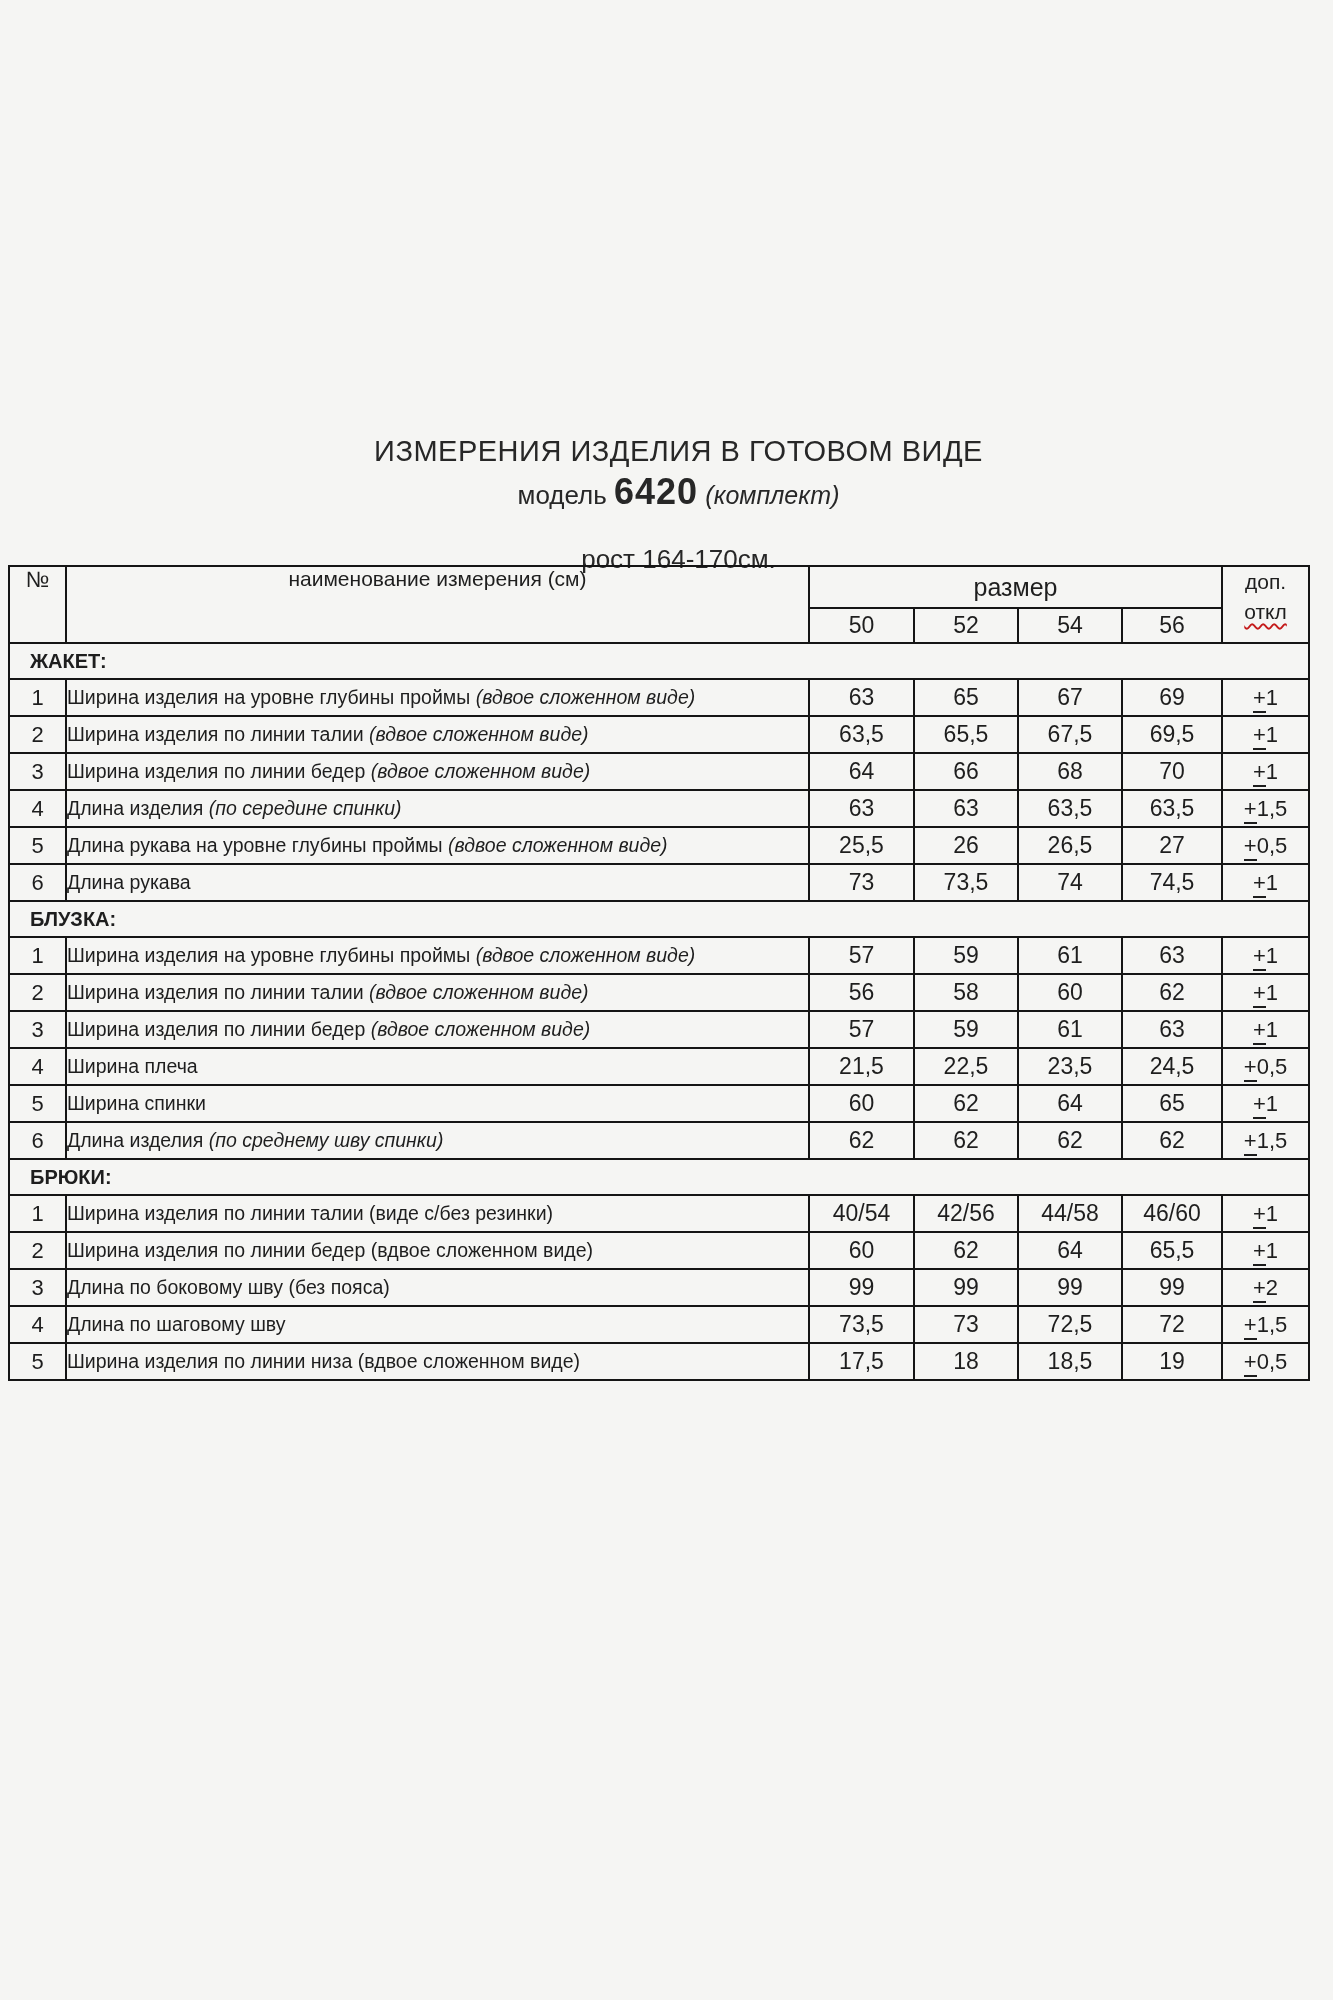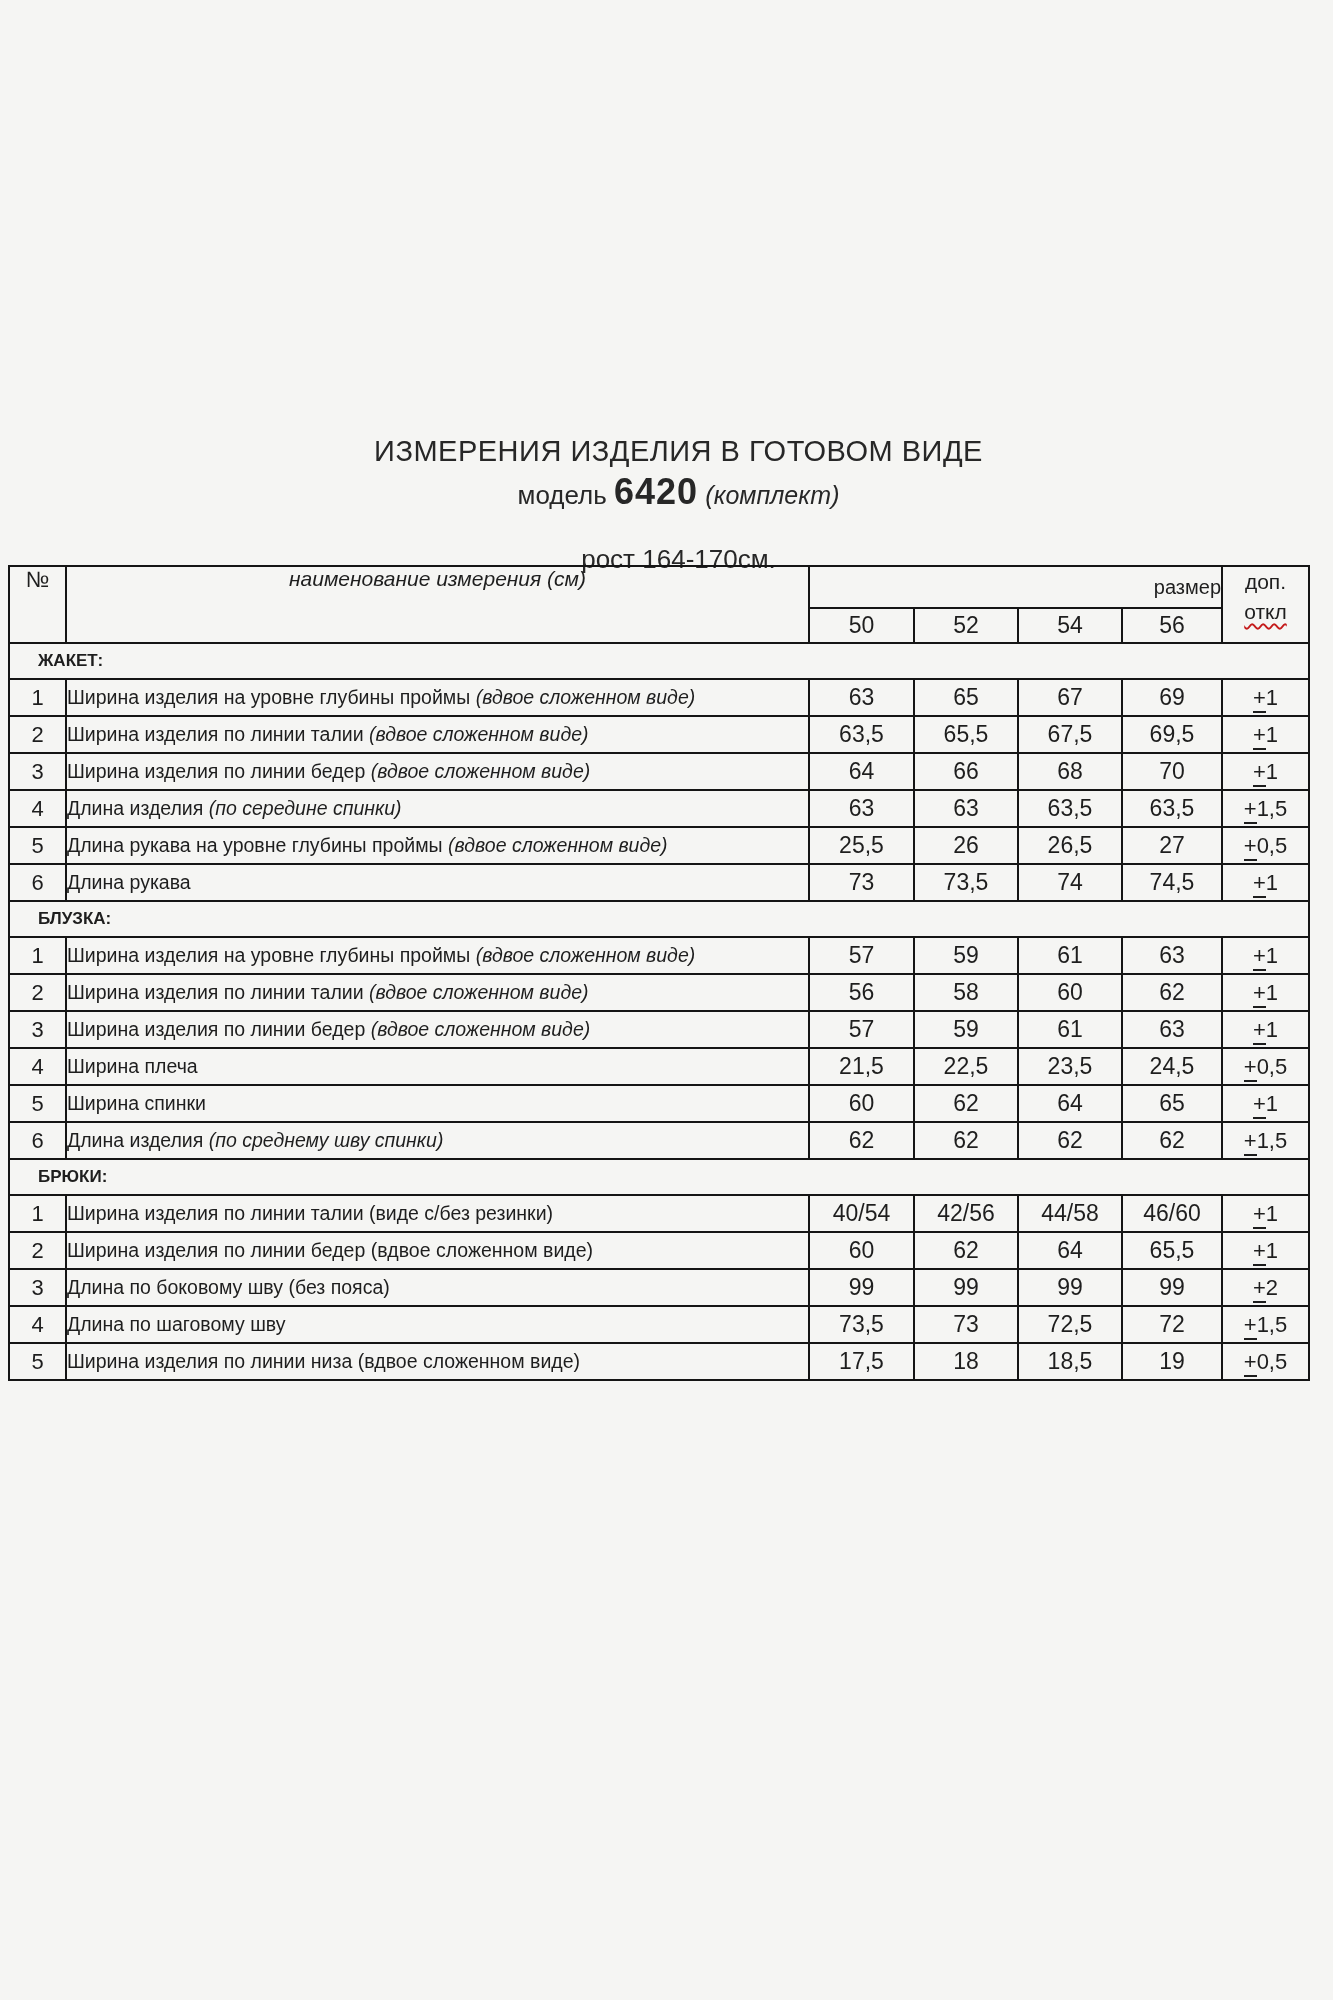--- a/index.html
+++ b/index.html
@@ -26,32 +26,32 @@
     border-collapse:collapse;table-layout:fixed;
     width:1300px;
   }
   table.meas td, table.meas th{
     border:2px solid #151515;
     padding:0;margin:0;
     font-weight:normal;
     overflow:hidden;white-space:nowrap;
   }
   .h-no{vertical-align:top;text-align:center;font-size:22px;padding-top:6px;}
-  .h-name{vertical-align:top;text-align:center;font-size:21px;padding-top:8px;font-style:italic;}
-  .h-size{font-size:20px;text-align:right;height:40px;}
+  .h-name{vertical-align:top;text-align:center;font-size:21px;padding-top:8px;}
+  .h-size{font-size:25px;text-align:center;height:40px;}
   .h-sz{font-weight:bold;font-size:23px;text-align:center;height:33px;border-radius:16px;}
   .h-tol{vertical-align:top;text-align:center;font-size:21px;line-height:30px;padding-top:6px;}
   .h-tol .wavy{
     text-decoration:underline wavy #c41a1a;
     text-decoration-thickness:2px;
     text-underline-offset:4px;
   }
   tr.sec td{
-    font-weight:bold;font-size:17px;
-    padding-left:28px;height:34px;text-align:left;
+    font-weight:bold;font-size:20px;
+    padding-left:20px;height:34px;text-align:left;
   }
   tr.datarow{height:37px;}
   td.c-no{text-align:center;font-size:22px;}
   td.c-name{text-align:left;font-size:19.5px;padding-left:15px;}
   td.c-name .note-italic{font-style:italic;}
   td.c-name .note-roman{font-style:normal;}
   td.c-val{text-align:center;font-size:23px;}
   td.c-tol{text-align:center;font-size:22px;}
   td.c-tol .plus{border-bottom:2px solid #1e1e1e;padding-bottom:1px;}
 </style>

